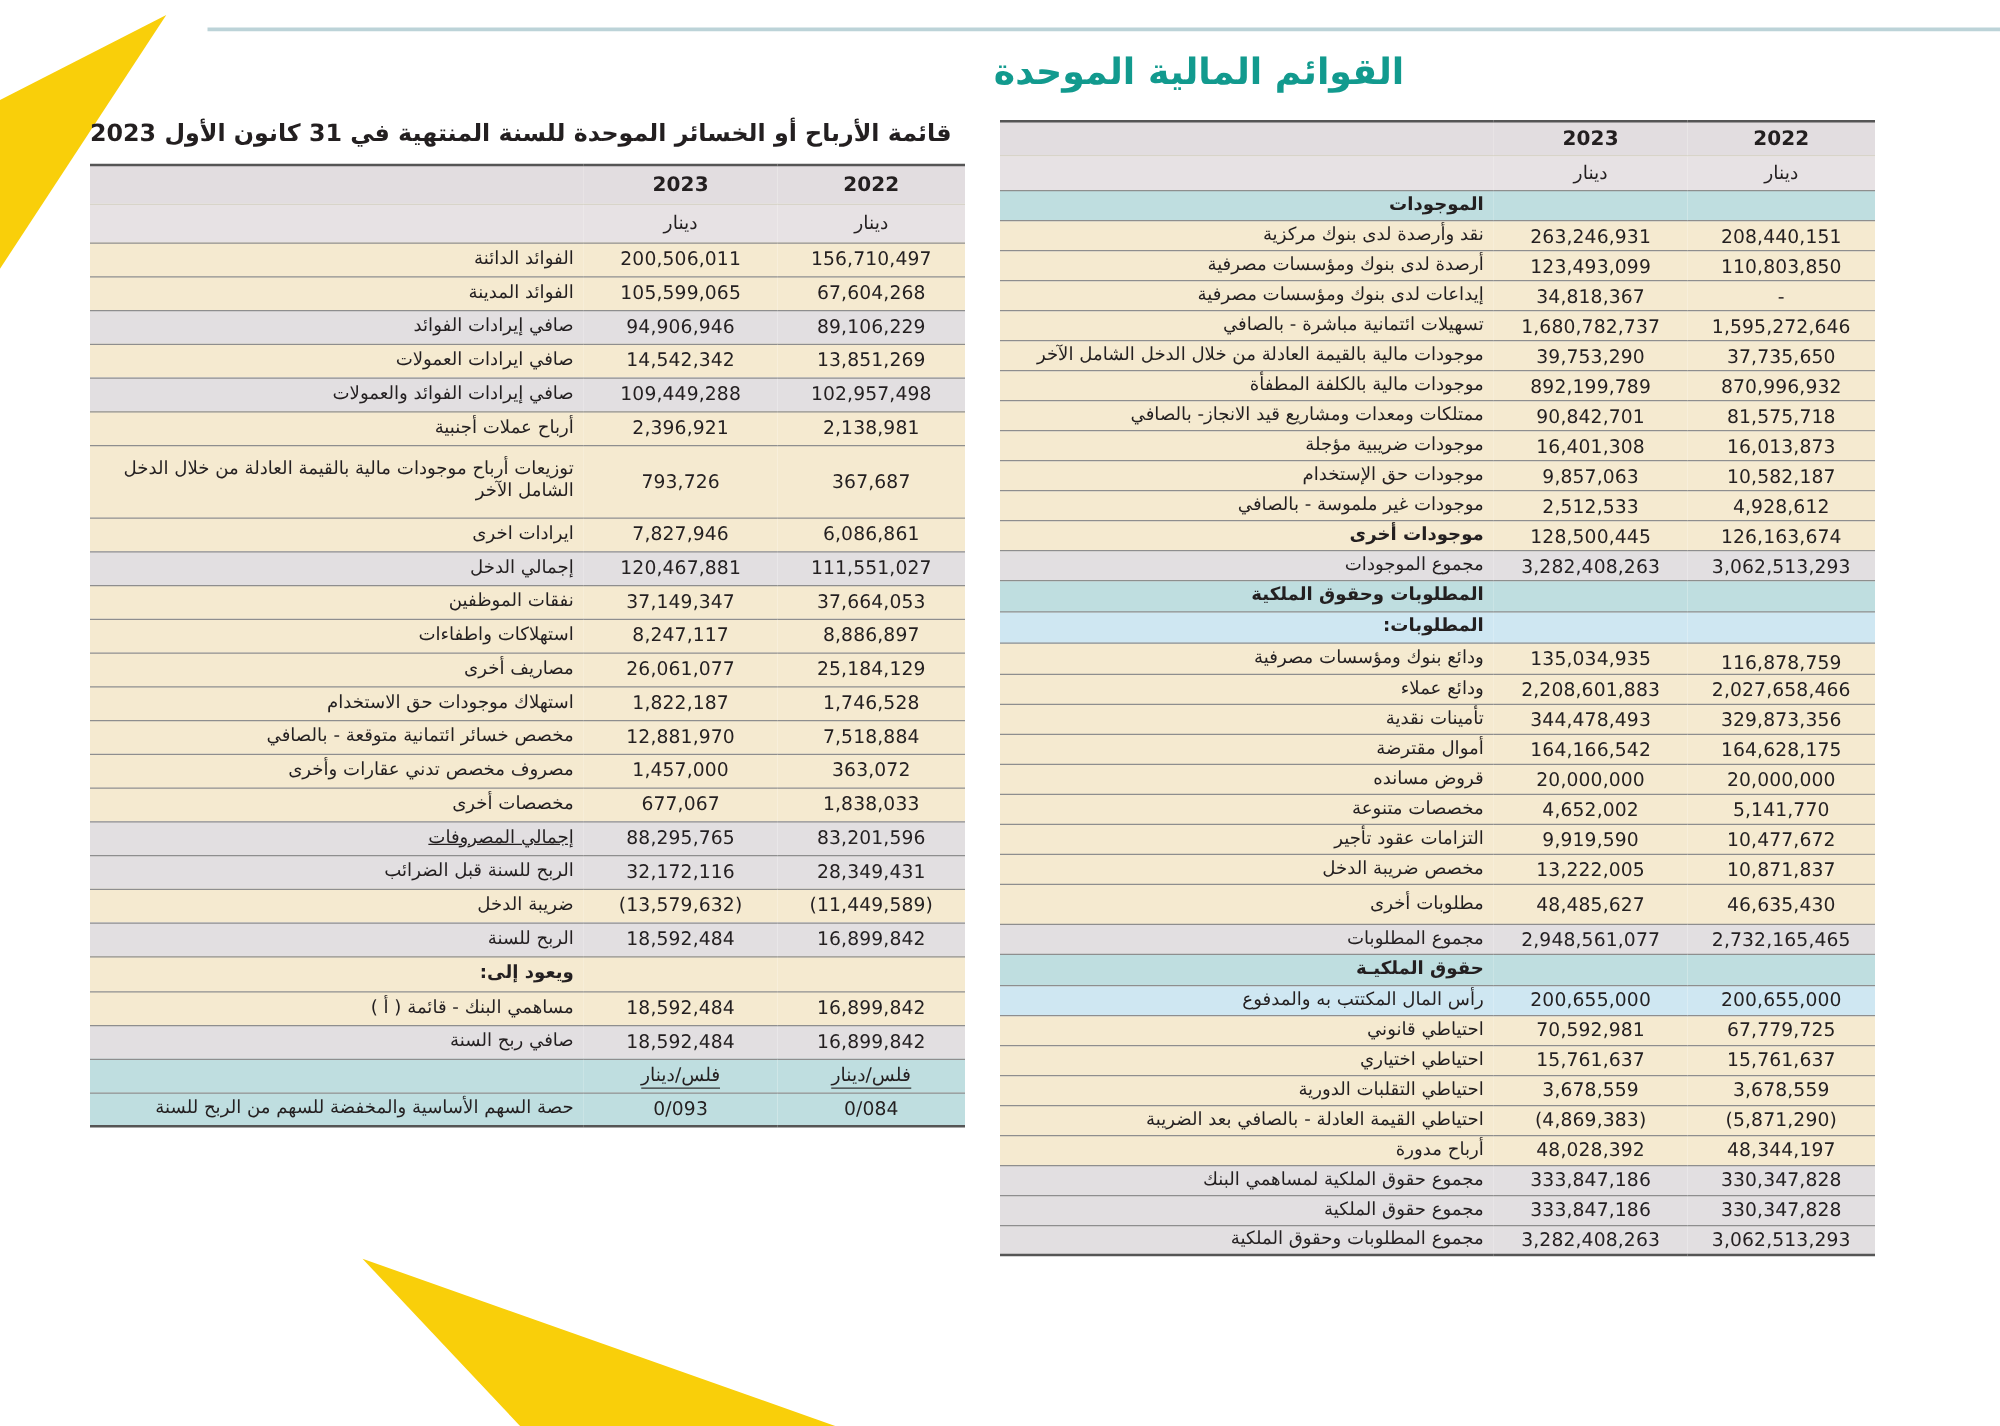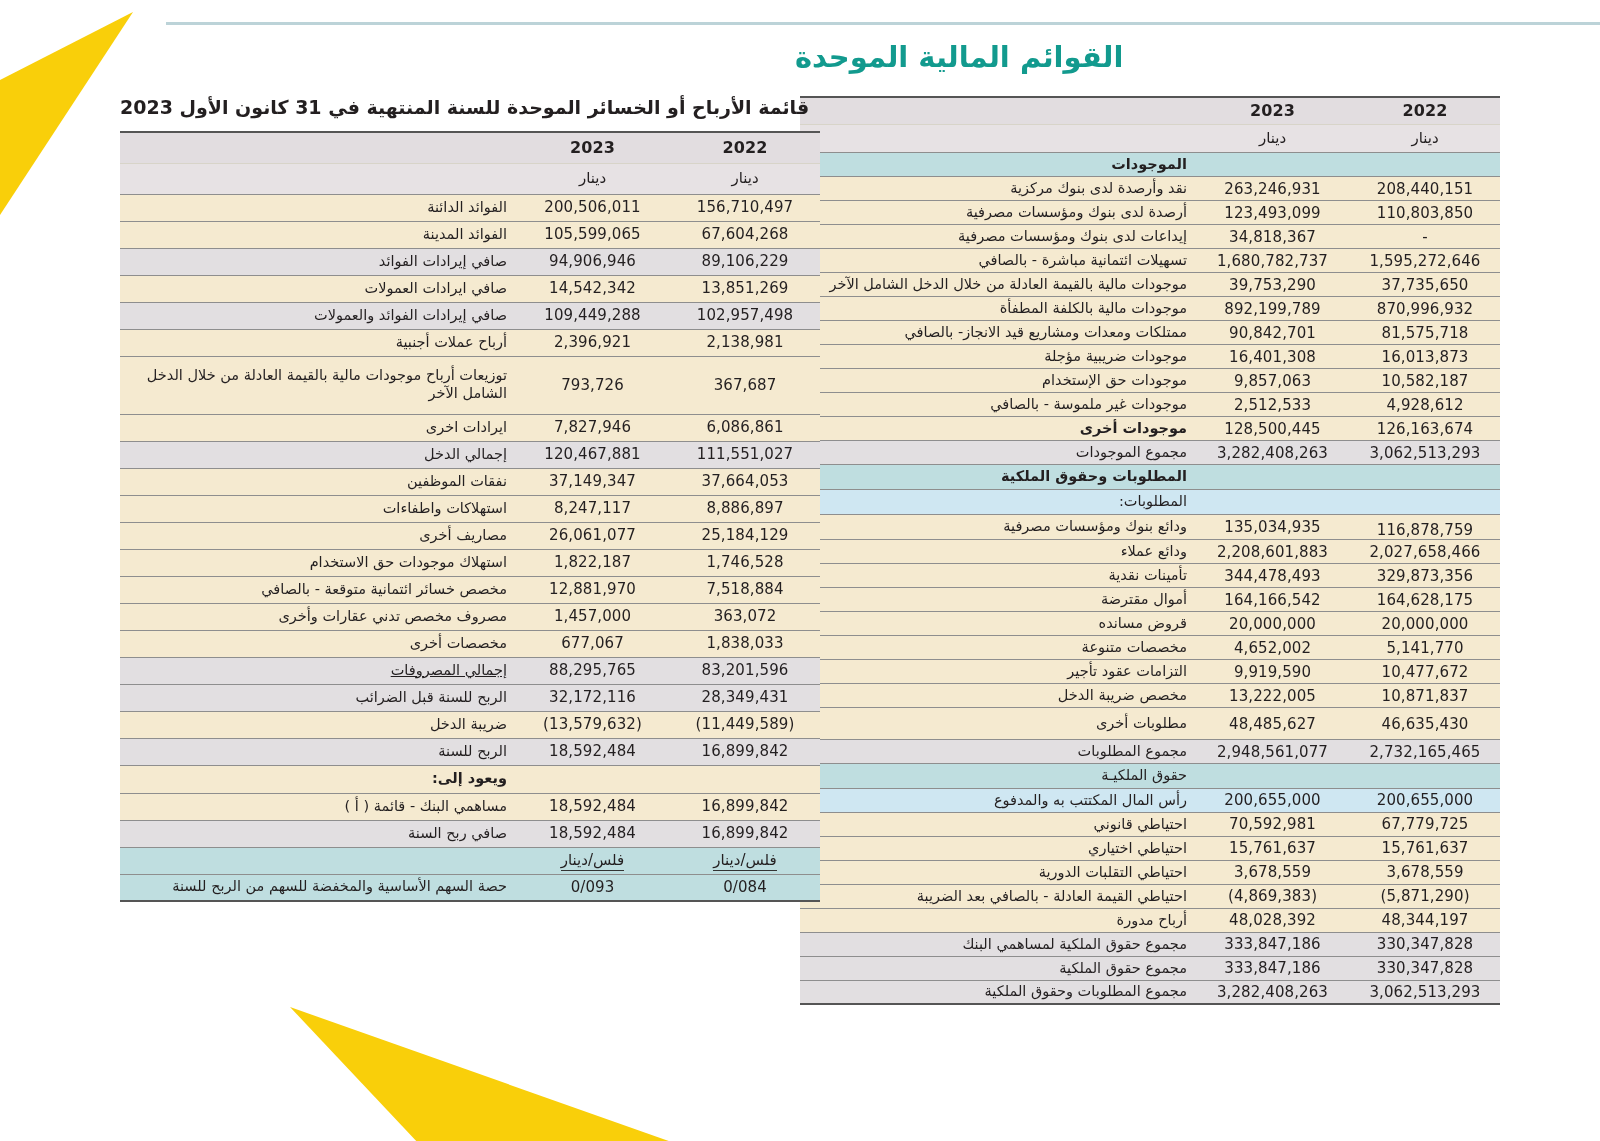--- a/index.html
+++ b/index.html
@@ -199,21 +199,21 @@
           <td class="c-label" style="font-weight: 400; height: 23.9882px; padding-top: 0px; padding-bottom: 0px;">مجموع الموجودات</td>
         </tr>
         <tr class="tint-teal sectionhead">
           <td class="c-num" style="height: 24.8766px; padding-top: 0px; padding-bottom: 0px;"></td>
           <td class="c-num" style="height: 24.8766px; padding-top: 0px; padding-bottom: 0px;"></td>
           <td class="c-label" style="font-weight: 700; height: 24.8766px; padding-top: 0px; padding-bottom: 0px;">المطلوبات وحقوق الملكية</td>
         </tr>
         <tr class="tint-blue sectionhead">
           <td class="c-num" style="height: 24.8766px; padding-top: 0px; padding-bottom: 0px;"></td>
           <td class="c-num" style="height: 24.8766px; padding-top: 0px; padding-bottom: 0px;"></td>
-          <td class="c-label" style="font-weight: 400; height: 24.8766px; padding-top: 0px; padding-bottom: 0px;">المطلوبات:</td>
+          <td class="c-label" style="font-weight: 700; height: 24.8766px; padding-top: 0px; padding-bottom: 0px;">المطلوبات:</td>
         </tr>
         <tr class="tint-cream rowh">
           <td class="c-num" style="height: 23.9882px; padding-top: 6px; padding-bottom: 0px;">116,878,759</td>
           <td class="c-num" style="height: 23.9882px; padding-top: 0px; padding-bottom: 0px;">135,034,935</td>
           <td class="c-label" style="height: 23.9882px; padding-top: 0px; padding-bottom: 0px;">ودائع بنوك ومؤسسات مصرفية</td>
         </tr>
         <tr class="tint-cream rowh">
           <td class="c-num" style="height: 23.9882px; padding-top: 0px; padding-bottom: 0px;">2,027,658,466</td>
           <td class="c-num" style="height: 23.9882px; padding-top: 0px; padding-bottom: 0px;">2,208,601,883</td>
           <td class="c-label" style="height: 23.9882px; padding-top: 0px; padding-bottom: 0px;">ودائع عملاء</td>
@@ -254,21 +254,21 @@
           <td class="c-label" style="height: 23.9882px; padding-top: 0px; padding-bottom: 0px;">مطلوبات أخرى</td>
         </tr>
         <tr class="tint-grey rowh">
           <td class="c-num" style="height: 23.9882px; padding-top: 0px; padding-bottom: 0px;">2,732,165,465</td>
           <td class="c-num" style="height: 23.9882px; padding-top: 0px; padding-bottom: 0px;">2,948,561,077</td>
           <td class="c-label" style="font-weight: 400; height: 23.9882px; padding-top: 0px; padding-bottom: 0px;">مجموع المطلوبات</td>
         </tr>
         <tr class="tint-teal sectionhead">
           <td class="c-num" style="height: 24.8766px; padding-top: 0px; padding-bottom: 0px;"></td>
           <td class="c-num" style="height: 24.8766px; padding-top: 0px; padding-bottom: 0px;"></td>
-          <td class="c-label" style="font-weight: 400; height: 15px; padding-top: 0px; padding-bottom: 0px;">حقوق الملكيـة</td>
+          <td class="c-label" style="font-weight: 700; height: 15px; padding-top: 0px; padding-bottom: 0px;">حقوق الملكيـة</td>
         </tr>
         <tr class="tint-blue rowh">
           <td class="c-num" style="height: 23.9882px; padding-top: 0px; padding-bottom: 0px;">200,655,000</td>
           <td class="c-num" style="height: 23.9882px; padding-top: 0px; padding-bottom: 0px;">200,655,000</td>
           <td class="c-label" style="height: 23.9882px; padding-top: 0px; padding-bottom: 0px;">رأس المال المكتتب به والمدفوع</td>
         </tr>
         <tr class="tint-cream rowh">
           <td class="c-num" style="height: 23.9882px; padding-top: 0px; padding-bottom: 0px;">67,779,725</td>
           <td class="c-num" style="height: 23.9882px; padding-top: 0px; padding-bottom: 0px;">70,592,981</td>
           <td class="c-label" style="height: 23.9882px; padding-top: 0px; padding-bottom: 0px;">احتياطي قانوني</td>
@@ -305,21 +305,21 @@
         </tr>
         <tr class="tint-grey rowh">
           <td class="c-num botline" style="height: 23.9882px; padding-top: 0px; padding-bottom: 0px;">3,062,513,293</td>
           <td class="c-num botline" style="height: 23.9882px; padding-top: 0px; padding-bottom: 0px;">3,282,408,263</td>
           <td class="c-label botline" style="font-weight: 400; height: 23.9882px; padding-top: 0px; padding-bottom: 0px;">مجموع المطلوبات وحقوق الملكية</td>
         </tr>
       </tbody>
   </table>
 </div>
 
-<div class="panel" style="left:72px; top:96px; width:700px;margin-left:48px;">
+<div class="panel" style="left:72px; top:96px; width:700px;">
   <div class="panel-title">قائمة الأرباح أو الخسائر الموحدة للسنة المنتهية في 31 كانون الأول 2023</div>
   <table class="fin" id="is-table" style="width:700px;">
     <colgroup>
         <col style="width:150px">
         <col style="width:155px">
         <col style="width:395px">
       </colgroup>
     <tbody>
       <tr class="colyear tint-head no-rule">
         <td class="c-num topline">2022</td>

